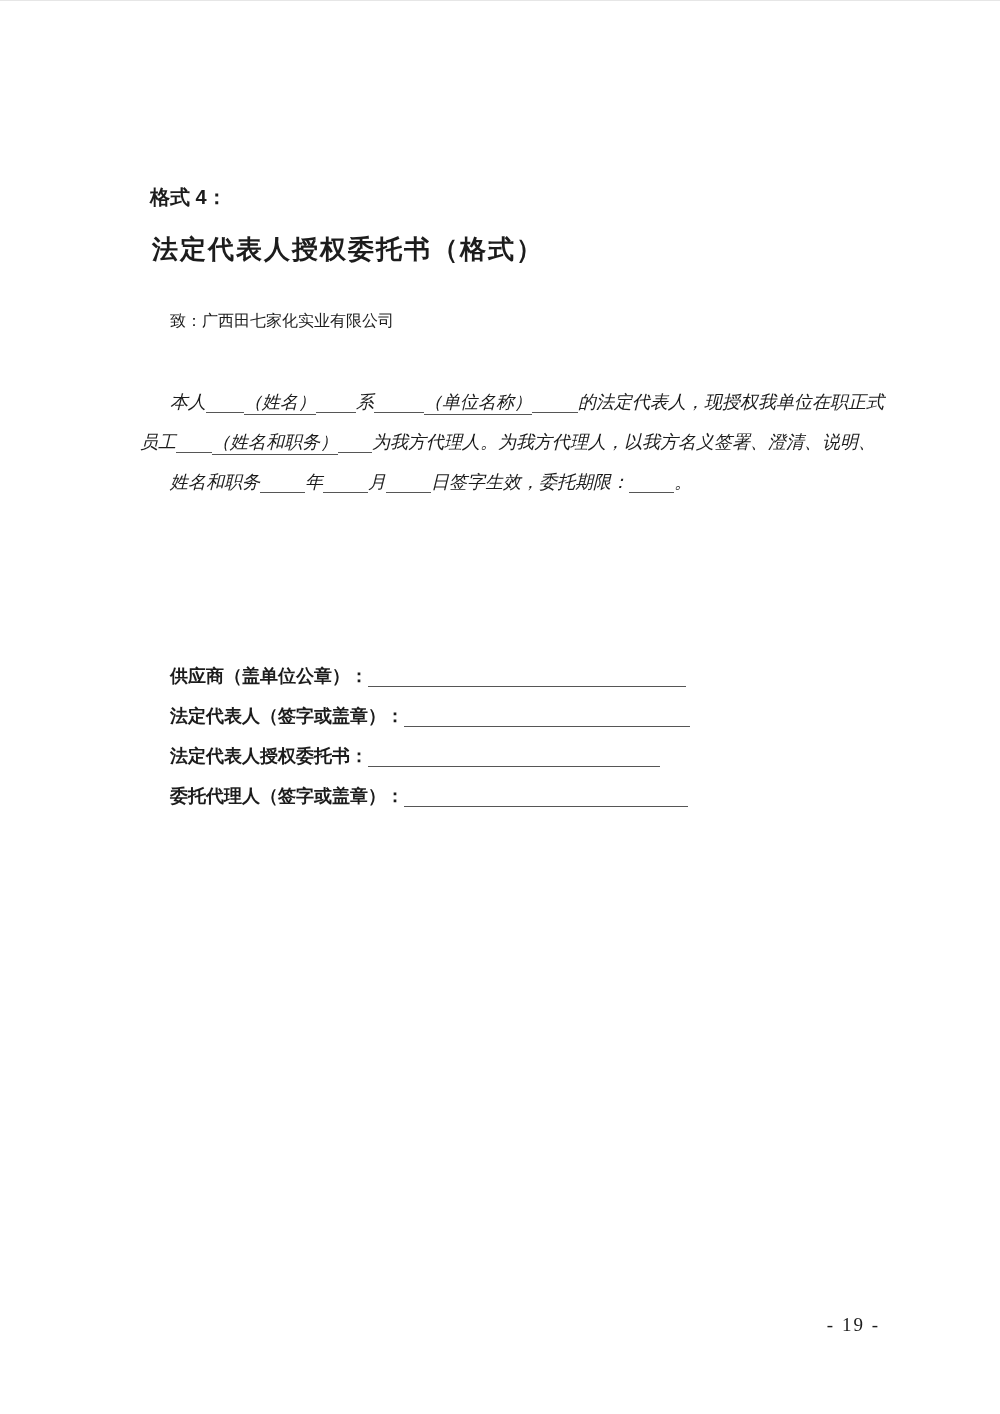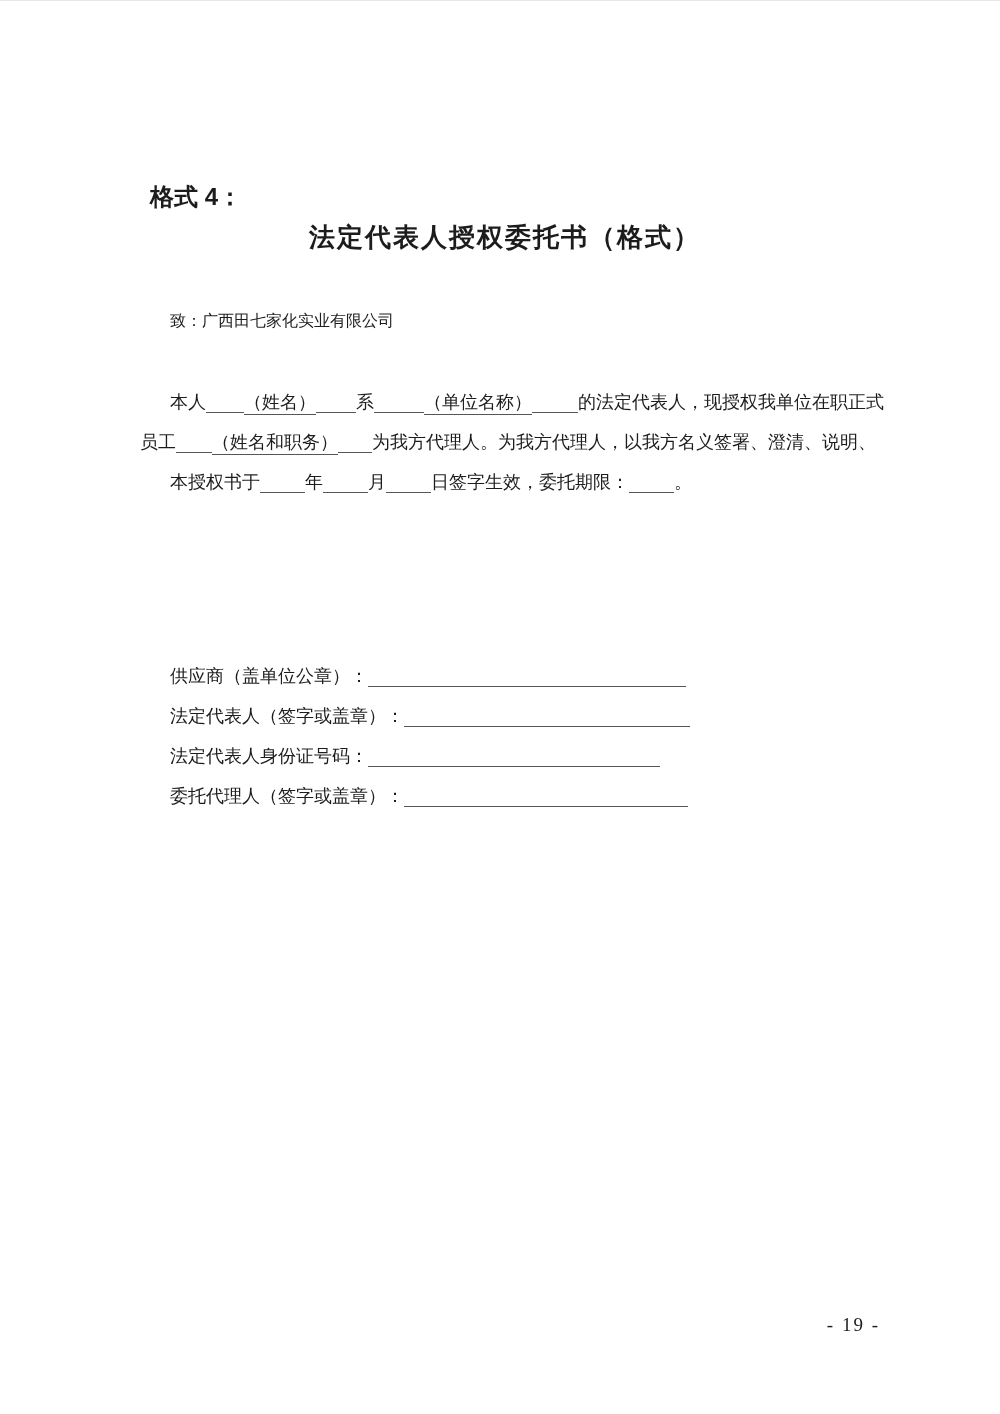--- a/index.html
+++ b/index.html
@@ -12,70 +12,69 @@
     font-family:"Liberation Serif","DejaVu Serif",serif;
     overflow:hidden;
     border-top:1px solid #e6e6e6;
   }
   .format-label{
     position:absolute;
     left:150px;
     top:182px;
     font-family:"Liberation Sans","DejaVu Sans",sans-serif;
     font-weight:bold;
-    font-size:24px;
+    font-size:20px;
     line-height:28px;
   }
   .doc-title{
     position:absolute;
     left:140px;
     top:219px;
     width:730px;
-    margin:0;
-    text-align:center;
+    margin:12px;
     font-size:26px;
     font-weight:bold;
     letter-spacing:2px;
     line-height:36px;
   }
   .salutation{
     position:absolute;
     left:170px;
     top:306px;
     font-size:16px;
     line-height:28px;
   }
   .body-text{
     position:absolute;
     left:140px;
     top:381px;
     width:745px;
     font-size:18px;
     line-height:40px;
   }
-  .line{white-space:nowrap;}
+  .line{white-space:nowrap;font-style:italic;}
   .ind{text-indent:30px;}
   .blank{
     display:inline-block;
     height:18px;
     vertical-align:-5px;
     border-bottom:1px solid #565656;
   }
   .onl{
     border-bottom:1px solid #565656;
     padding-bottom:2px;
   }
   .sig-block{
     position:absolute;
     left:170px;
     top:655px;
     font-size:18px;
     line-height:40px;
   }
-  .sig-row{white-space:nowrap;}
+  .sig-row{white-space:nowrap;font-weight:bold;}
   .page-number{
     position:absolute;
     top:1313px;
     right:120px;
     font-size:19px;
     letter-spacing:2px;
   }
 </style>
 </head>
 <body>
@@ -94,38 +93,38 @@
       <span>本人</span><span class="blank" style="width:38px"></span><span class="onl">（姓名）</span><span class="blank" style="width:40px"></span><span>系</span><span class="blank" style="width:50px"></span><span class="onl">（单位名称）</span><span class="blank" style="width:46px"></span><span>的法定代表人，现授权我单位在职正式</span>
     </div>
 
     <div class="line">
       <span>员工</span><span class="blank" style="width:36px"></span><span class="onl">（姓名和职务）</span><span class="blank" style="width:34px"></span><span>为我方代理人。为我方代理人，以我方名义签署、澄清、说明、</span>
     </div>
 
 
 
     <div class="line ind">
-      <span>本授权书于</span><span class="blank" style="width:45px"></span><span>年</span><span class="blank" style="width:45px"></span><span>月</span><span class="blank" style="width:45px"></span><span>日签字生效，委托期限：</span><span class="blank" style="width:45px"></span><span>。</span>
+      <span>姓名和职务</span><span class="blank" style="width:45px"></span><span>年</span><span class="blank" style="width:45px"></span><span>月</span><span class="blank" style="width:45px"></span><span>日签字生效，委托期限：</span><span class="blank" style="width:45px"></span><span>。</span>
     </div>
 
 
   </div>
 
   <div class="sig-block">
 
     <div class="sig-row">
       <span>供应商（盖单位公章）：</span><span class="blank" style="width:318px"></span>
     </div>
 
     <div class="sig-row">
       <span>法定代表人（签字或盖章）：</span><span class="blank" style="width:286px"></span>
     </div>
 
     <div class="sig-row">
-      <span>法定代表人身份证号码：</span><span class="blank" style="width:292px"></span>
+      <span>法定代表人授权委托书：</span><span class="blank" style="width:292px"></span>
     </div>
 
     <div class="sig-row">
       <span>委托代理人（签字或盖章）：</span><span class="blank" style="width:284px"></span>
     </div>
 
 
   </div>
 
   <div class="page-number">- 19 -</div>

